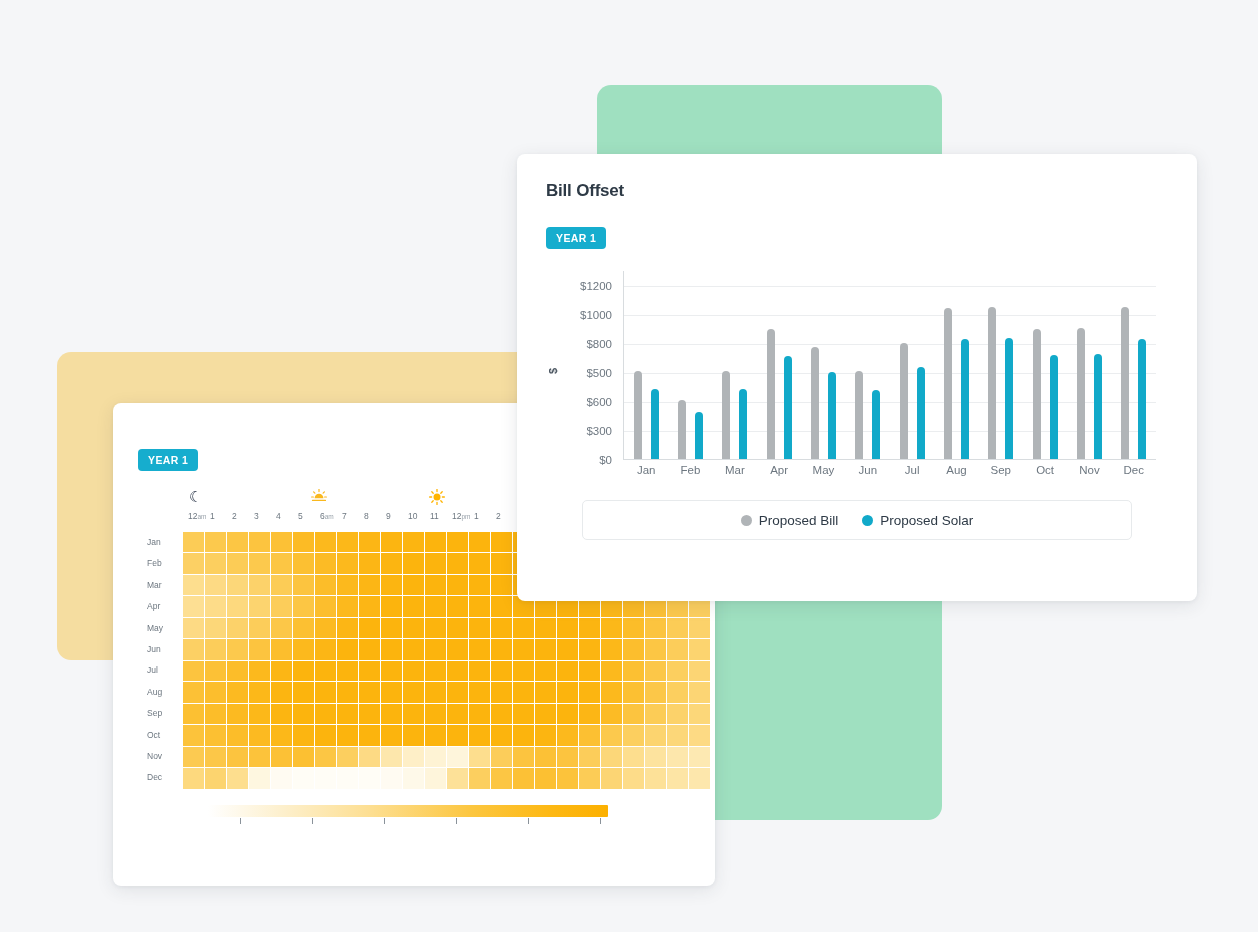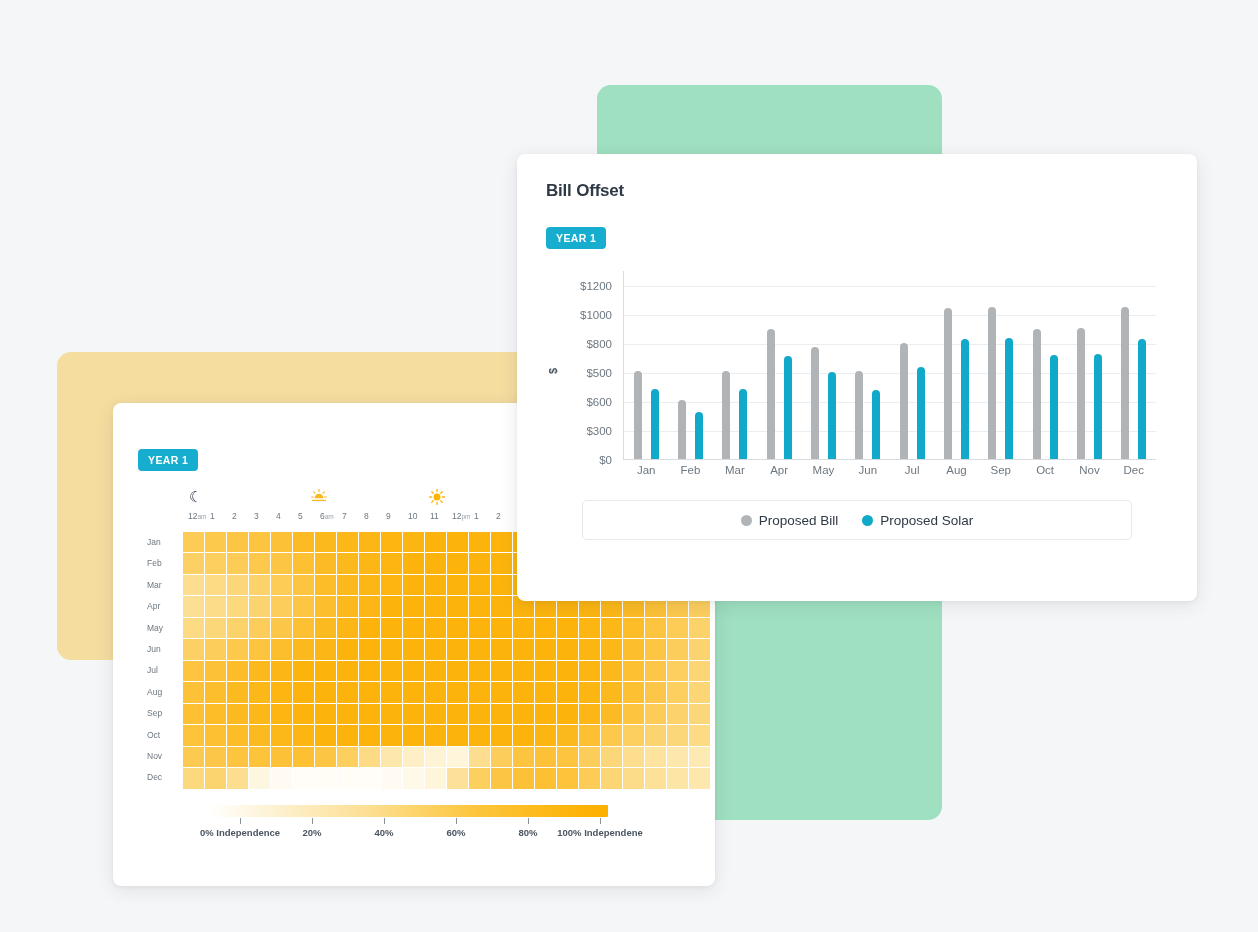--- a/index.html
+++ b/index.html
@@ -520,28 +520,20 @@
       <div class="hm-legend">
         <div class="hm-bar"></div>
         <div class="hm-ticks" id="hm-ticks">
             <i style="left: 8%;"></i>
             <i style="left: 26%;"></i>
             <i style="left: 44%;"></i>
             <i style="left: 62%;"></i>
             <i style="left: 80%;"></i>
             <i style="left: 98%;"></i>
           </div>
-        <div class="hm-tlabels" id="hm-tlabels">
-            <span style="left: 8%;">0% Independence</span>
-            <span style="left: 26%;">20%</span>
-            <span style="left: 44%;">40%</span>
-            <span style="left: 62%;">60%</span>
-            <span style="left: 80%;">80%</span>
-            <span style="left: 98%;">100% Independene</span>
-          </div>
       </div>
     </div>
   </div>
 
   <div class="card" id="card-bill">
     <div class="bo-head">
       <span class="bo-title">Bill Offset</span>
     </div>
 
     <div class="bo-badge-row">

